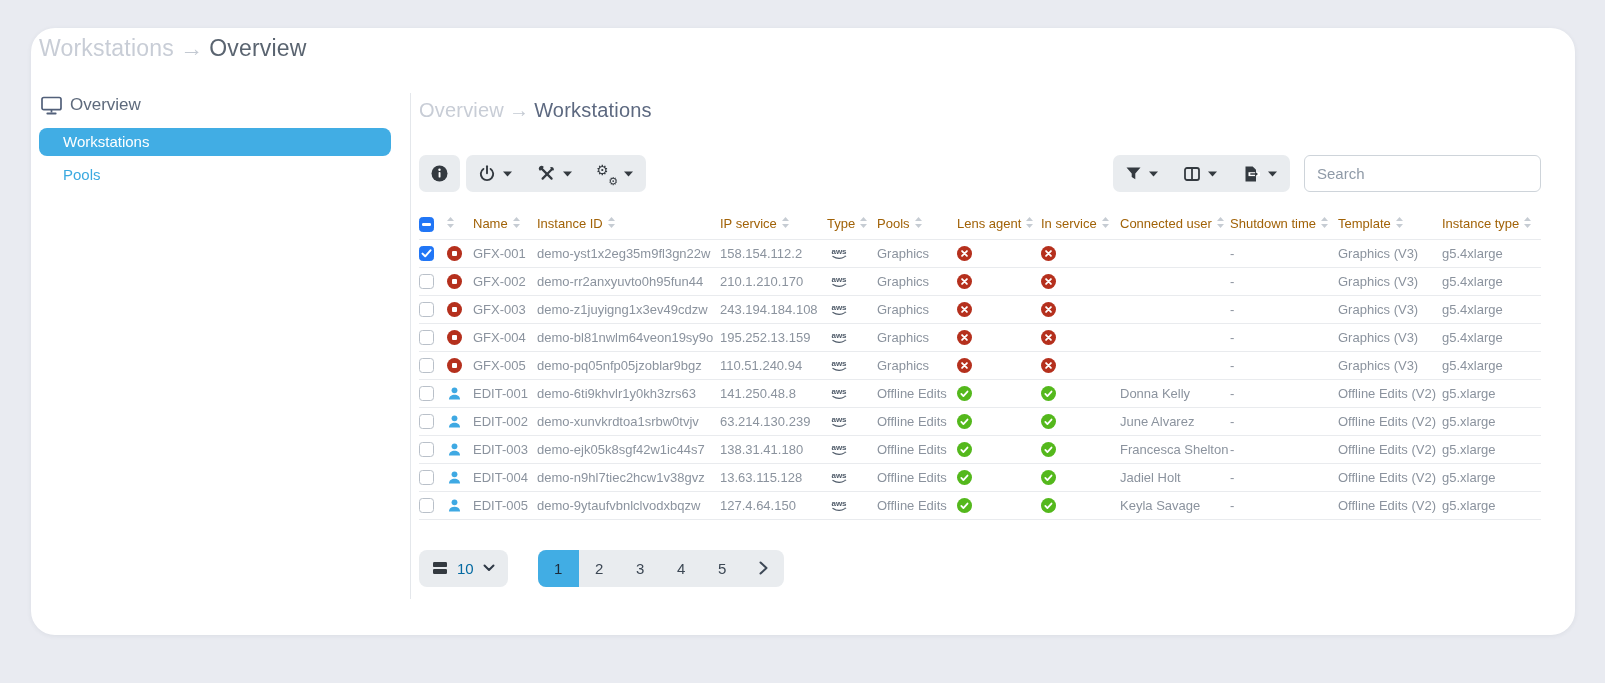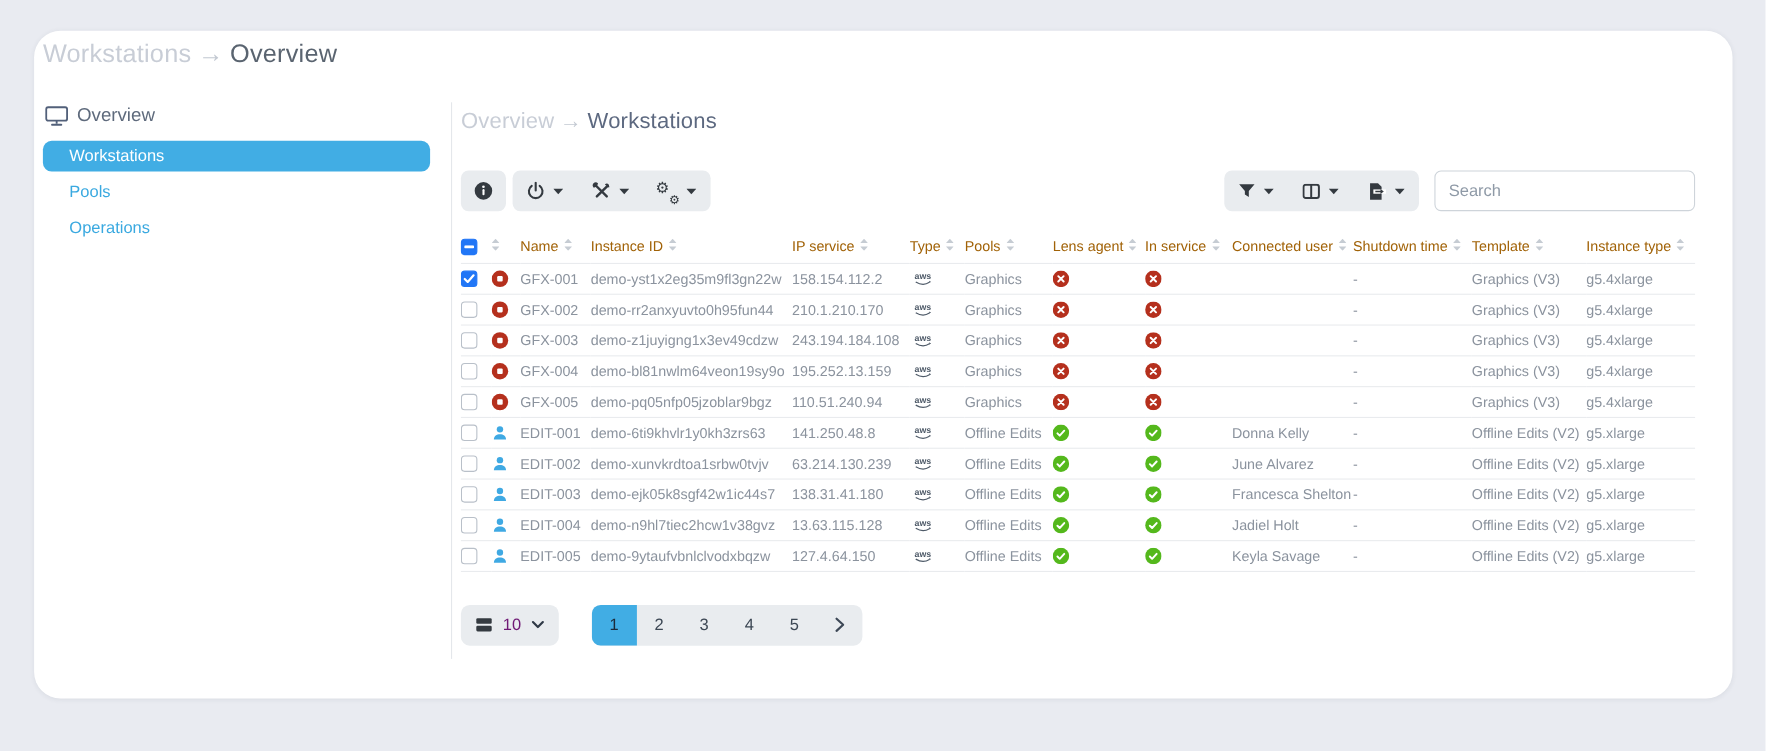--- a/index.html
+++ b/index.html
@@ -58,21 +58,21 @@
   .cb { width:15px; height:15px; border-radius:3.5px; border:1.5px solid #b9c0c9; background:#fff;
         display:inline-flex; align-items:center; justify-content:center; cursor:pointer; vertical-align:middle; }
   .cb.on { background:#2176f6; border-color:#2176f6; }
   .ic-stop { width:15px; height:15px; border-radius:50%; background:#b5301d; display:inline-flex;
              align-items:center; justify-content:center; vertical-align:middle; }
   .ic-stop span { width:5.5px; height:5.5px; background:#fff; border-radius:1px; display:block; }
   .ic-v { vertical-align:middle; }
   
   .pager-row { margin-top:30px; display:flex; align-items:center; }
   .pagesize { background:#e9ecef; border:none; border-radius:8px; height:37px; padding:0 13px;
-              display:flex; align-items:center; gap:9px; font-size:15px; color:#701a75; cursor:pointer;
+              display:flex; align-items:center; gap:9px; font-size:15px; color:#0369a1; cursor:pointer;
               font-family:"Liberation Sans", sans-serif; }
   .pages { display:flex; background:#e9ecef; border-radius:8px; overflow:hidden; height:37px; margin-left:30px; }
   .page { width:41px; height:37px; line-height:37px; text-align:center; font-size:15px; color:#3c4754; cursor:pointer; }
   .page.active { background:#41ade4; color:#1c2b3a; }
   .page.next { display:flex; align-items:center; justify-content:center; }
 </style>
 </head>
 <body>
 
 <div class="card">
@@ -88,21 +88,20 @@
         <svg width="21" height="19" viewBox="0 0 21 19">
           <rect x="1" y="1.5" width="19" height="12.2" rx="1.8" fill="none" stroke="#52607a" stroke-width="1.7"></rect>
           <path d="M10.5 13.7v2.8" stroke="#52607a" stroke-width="1.7"></path>
           <path d="M6.3 17.5h8.4" stroke="#52607a" stroke-width="1.8" stroke-linecap="round"></path>
         </svg>
         <span>Overview</span>
       </div>
       <div class="side-items">
         <span class="side-item active">Workstations</span>
         <span class="side-item">Pools</span>
-        <span class="side-item">Operations</span>
       </div>
     </div>
 
     <div class="main">
 
       <div class="crumb">
         <span class="muted">Overview</span><span class="arrow">→</span><span>Workstations</span>
       </div>
 
       <div class="toolbar">

